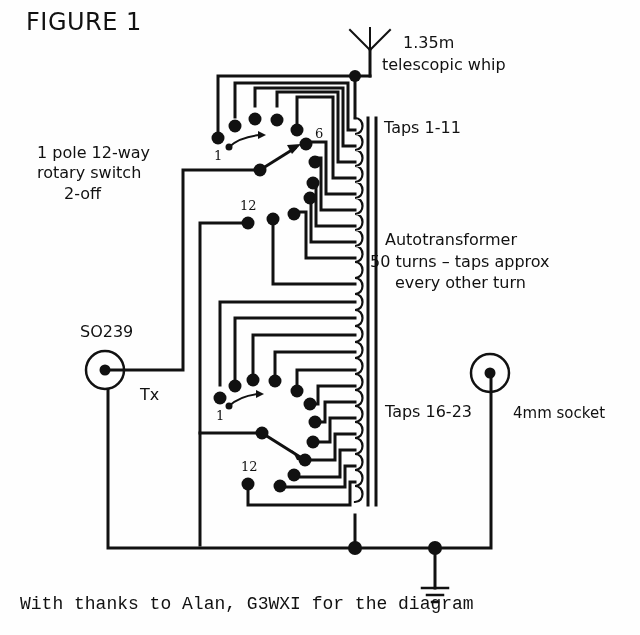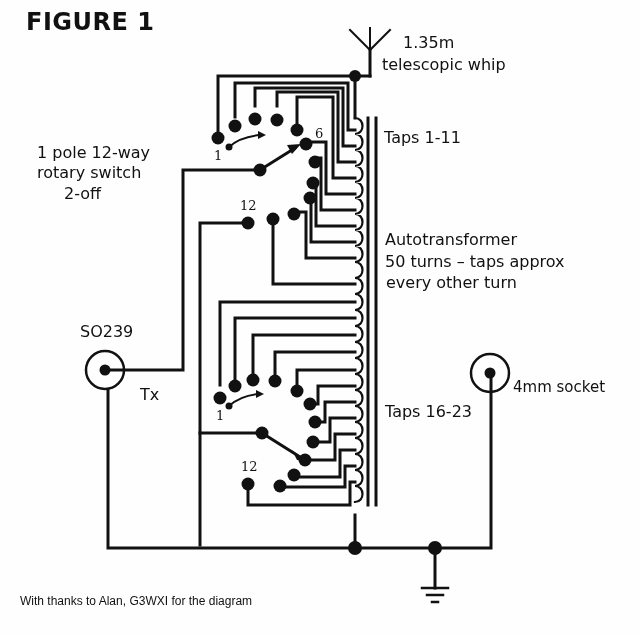--- a/index.html
+++ b/index.html
@@ -1,23 +1,23 @@
 <!DOCTYPE html>
 <html><head>
 <meta charset="utf-8">
 <style>
   html, body { margin:0; padding:0; background:#fefefe; }
   body { width:640px; height:635px; position:relative; overflow:hidden; font-family:"DejaVu Sans", sans-serif; color:#111; }
   #diagram { position:absolute; left:0; top:0; }
   .lbl { position:absolute; white-space:nowrap; color:#111; }
-  .title { left:26px; top:8px; font-family:"DejaVu Sans", sans-serif; font-weight:bold; font-size:24px; letter-spacing:0.5px; }
+  .title { left:26px; top:8px; font-family:"DejaVu Sans", sans-serif; font-weight:normal; font-size:24px; letter-spacing:0.5px; }
   .t16 { font-size:16px; line-height:20px; }
   .t15 { font-size:15px; line-height:19px; }
   .num { font-family:"DejaVu Serif", serif; font-size:13px; }
-  .credit { font-family:Liberation Sans, sans-serif; font-size:12px; }
+  .credit { font-family:Liberation Mono, monospace; font-size:18px; }
 </style>
 </head>
 <body>
 
 <svg id="diagram" width="640" height="635" viewBox="0 0 640 635" xmlns="http://www.w3.org/2000/svg">
   <g stroke="#111" stroke-width="3" fill="none" stroke-linecap="square">
 
     <g>
       <line x1="370" y1="50" x2="370" y2="76"></line>
       <line x1="370" y1="50" x2="350" y2="30" stroke-width="2"></line>
@@ -126,29 +126,29 @@
       <circle cx="280" cy="486" r="6.5"></circle>
       <circle cx="248" cy="484" r="6.5"></circle>
     <circle cx="229" cy="406" r="3.5"></circle>
       <circle cx="262" cy="433" r="6.5"></circle>
   </g>
 </svg>
 
 <div class="lbl title">FIGURE 1</div>
 <div class="lbl t16" style="left:403px;top:33px">1.35m</div>
 <div class="lbl t16" style="left:382px;top:55px">telescopic whip</div>
-<div class="lbl t16" style="left:384px;top:128px">Taps 1-11</div>
+<div class="lbl t16" style="left:384px;top:118px">Taps 1-11</div>
 <div class="lbl t16" style="left:37px;top:143px">1 pole  12-way</div>
 <div class="lbl t16" style="left:37px;top:163px">rotary switch</div>
 <div class="lbl t16" style="left:64px;top:184px">2-off</div>
 <div class="lbl t16" style="left:385px;top:230px">Autotransformer</div>
-<div class="lbl t16" style="left:385px;top:252px">50 turns – taps approx</div>
-<div class="lbl t16" style="left:386px;top:273px">every other turn</div>
+<div class="lbl t16" style="left:370px;top:252px">50 turns – taps approx</div>
+<div class="lbl t16" style="left:395px;top:273px">every other turn</div>
 <div class="lbl t16" style="left:80px;top:322px">SO239</div>
 <div class="lbl t16" style="left:140px;top:385px">Tx</div>
-<div class="lbl t15" style="left:513px;top:378px">4mm socket</div>
+<div class="lbl t15" style="left:513px;top:404px">4mm socket</div>
 <div class="lbl t16" style="left:385px;top:402px">Taps 16-23</div>
 <div class="lbl num" style="left:214px;top:148px">1</div>
 <div class="lbl num" style="left:315px;top:126px">6</div>
 <div class="lbl num" style="left:240px;top:198px">12</div>
 <div class="lbl num" style="left:216px;top:408px">1</div>
 <div class="lbl num" style="left:241px;top:459px">12</div>
 <div class="lbl credit" style="left:20px;top:594px">With thanks to Alan, G3WXI for the diagram</div>
 
 </body></html>

